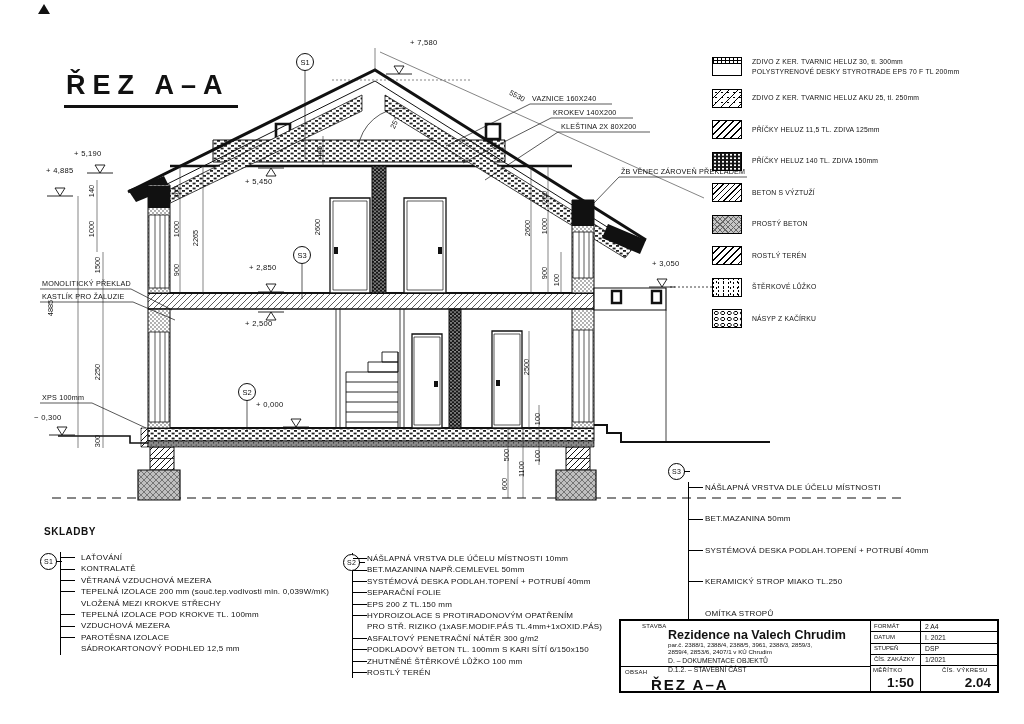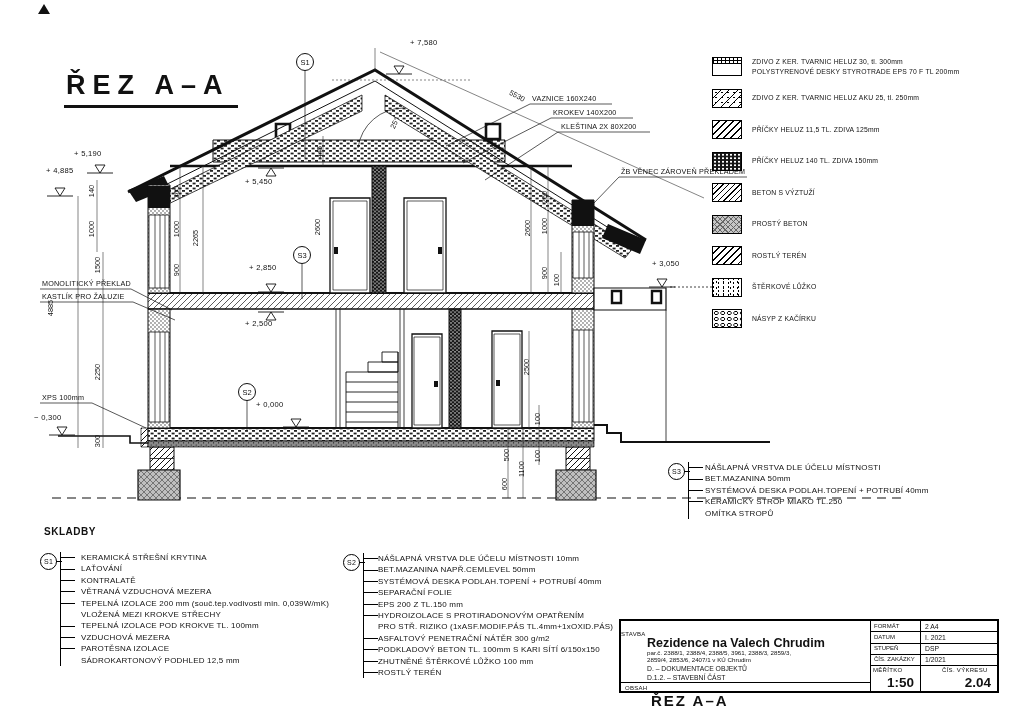--- a/index.html
+++ b/index.html
@@ -47,28 +47,28 @@
   #skladby-heading{left:44px;top:526px;font-size:10px;font-weight:bold;letter-spacing:.5px;}
   .layers{font-size:8px;line-height:11.4px;letter-spacing:.2px;}
   .layers .circ{position:absolute;left:0;top:1px;width:15px;height:15px;border:1px solid #000;border-radius:50%;
     text-align:center;line-height:15px;font-size:7px;background:#fff;}
   .layers .circ::after{content:"";position:absolute;left:15px;top:6.5px;width:6px;border-top:1px solid #000;}
   .layers ul{list-style:none;margin:0;padding:0;border-left:1.1px solid #000;}
   .layers li{position:relative;white-space:nowrap;}
   .layers li::before{content:"";position:absolute;left:0;top:5.2px;width:14px;border-top:1.1px solid #000;}
   .layers li.cont::before{display:none;}
   #list-s1{left:40px;top:552px;}  #list-s1 ul{margin-left:20px;} #list-s1 li{padding-left:20px;}
-  #list-s2{left:343px;top:553px;} #list-s2 ul{margin-left:20px;} #list-s2 li{padding-left:14px;}
-  #list-s3{left:668px;top:462px;} #list-s3 ul{margin-left:20px;} #list-s3 li{padding-left:16px;}
+  #list-s2{left:343px;top:553px;} #list-s2 ul{margin-left:9px;} #list-s2 li{padding-left:14px;}
+  #list-s3{left:668px;top:462px;} #list-s3 ul{margin-left:20px;} #list-s3 li{padding-left:16px;margin-top:20px;}
 
   
   #tblock{left:619px;top:619px;width:380px;height:74px;border:2px solid #000;display:flex;box-sizing:border-box;background:#fff;}
   #tb-left{flex:1;display:flex;flex-direction:column;border-right:1.6px solid #000;}
   .tb-cell-label{font-size:6px;letter-spacing:.3px;}
-  #tb-stavba{height:54px;border-bottom:1.2px solid #000;padding:2px 0;box-sizing:border-box;margin-top:8px;}
+  #tb-stavba{height:46px;border-bottom:1.2px solid #000;padding:2px 21px;box-sizing:border-box;}
   #tb-stavba-name{font-size:12.5px;font-weight:bold;line-height:12px;padding-left:26px;}
   .tb-small{font-size:6.2px;line-height:7px;padding-left:26px;}
   .tb-doc{font-size:6.8px;line-height:8.6px;padding-left:26px;}
   #tb-obsah{flex:1;padding:2px 4px;box-sizing:border-box;}
   #tb-obsah-value{font-size:15px;font-weight:bold;letter-spacing:2px;padding-left:26px;margin-top:1px;}
   #tb-right{width:126px;display:flex;flex-direction:column;}
   .tb-row{display:flex;height:11.6px;border-bottom:1.2px solid #000;}
   .tb-row .l{width:50px;border-right:1.2px solid #000;font-size:6px;padding:1.5px 0 0 3px;box-sizing:border-box;}
   .tb-row .v{flex:1;font-size:6.8px;padding:1.5px 0 0 4px;}
   #tb-bottom{flex:1;display:flex;gap:19px;}
@@ -387,21 +387,20 @@
       <span class="sw sw-circles"></span>
       <span class="legend-label">NÁSYP Z KAČÍRKU</span>
     </div>
   </div>
 
   <div id="skladby-heading" class="abs">SKLADBY</div>
 
   <div id="list-s1" class="abs layers">
     <span class="circ">S1</span>
     <ul>
-      <li>KERAMICKÁ STŘEŠNÍ KRYTINA</li>
       <li>LAŤOVÁNÍ</li>
       <li>KONTRALATĚ</li>
       <li>VĚTRANÁ VZDUCHOVÁ MEZERA</li>
       <li>TEPELNÁ IZOLACE 200 mm (souč.tep.vodivosti min. 0,039W/mK)</li>
       <li class="cont">VLOŽENÁ MEZI KROKVE STŘECHY</li>
       <li>TEPELNÁ IZOLACE POD KROKVE TL. 100mm</li>
       <li>VZDUCHOVÁ MEZERA</li>
       <li>PAROTĚSNA IZOLACE</li>
       <li class="cont">SÁDROKARTONOVÝ PODHLED 12,5 mm</li>
     </ul>

